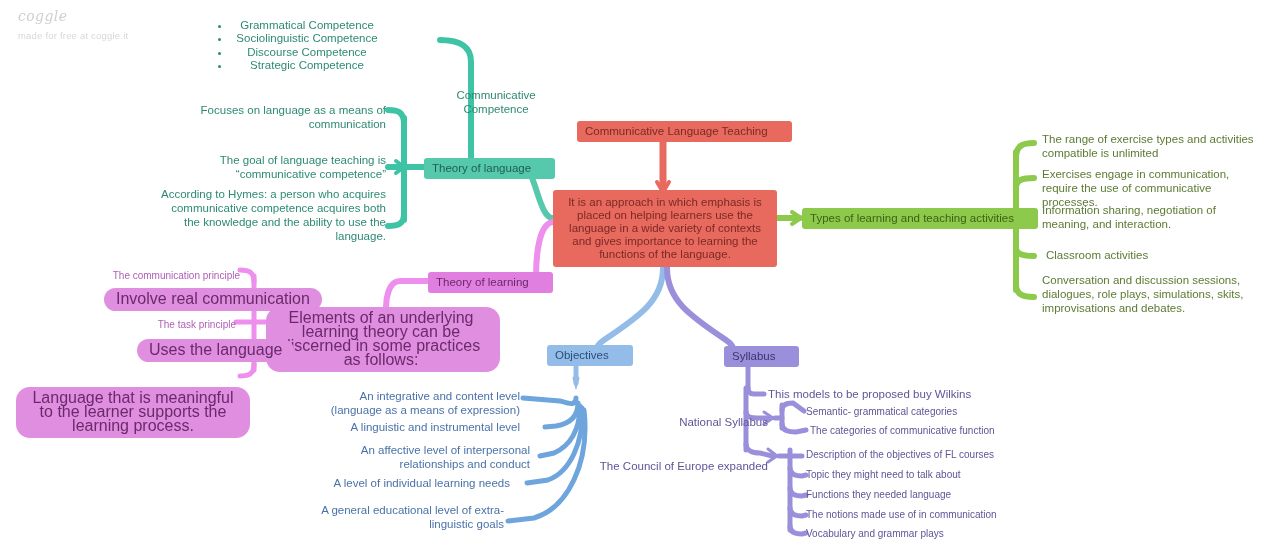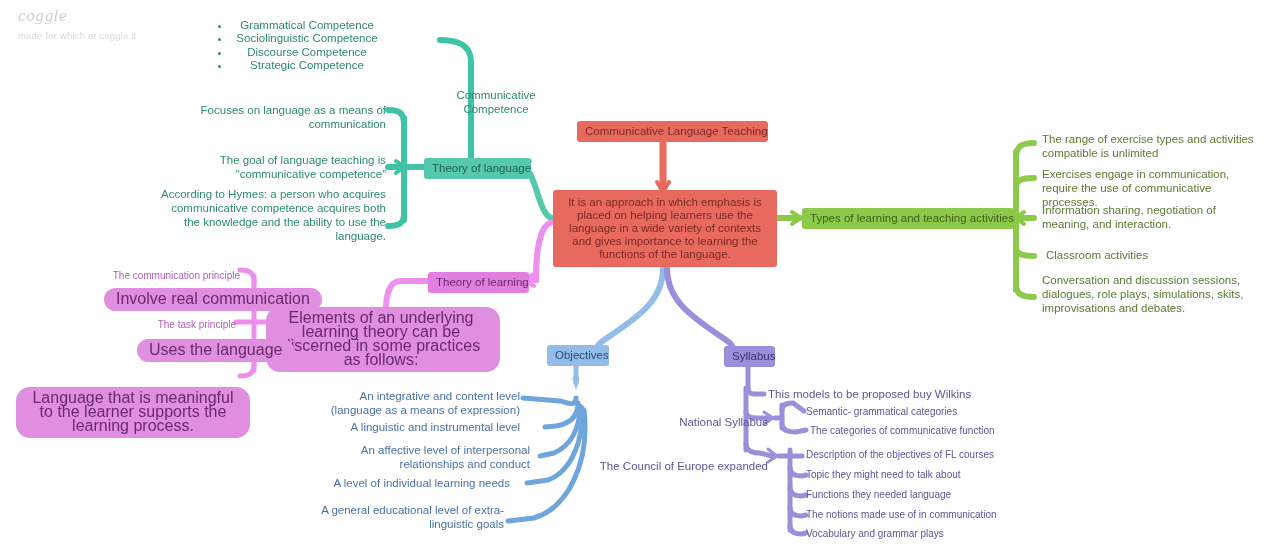--- a/index.html
+++ b/index.html
@@ -7,21 +7,21 @@
   body{
     width:1280px;height:560px;background:#ffffff;
     font-family:"Liberation Sans","DejaVu Sans",sans-serif;
     overflow:hidden;position:relative;
   }
   #canvas{position:absolute;inset:0;width:1280px;height:560px;}
   svg#wires{position:absolute;left:0;top:0;width:1280px;height:560px;pointer-events:none;}
 
   .node{position:absolute;box-sizing:border-box;}
   .chip{
-    padding:3px 0 4px 8px;border-radius:3px;font-size:11.5px;line-height:14px;
+    padding:3px 24px 4px 8px;border-radius:3px;font-size:11.5px;line-height:14px;
     white-space:nowrap;
   }
   .pill{
     padding:4px 12px 5px 12px;border-radius:14px;font-size:16px;line-height:14px;
   }
   .plain{font-size:11.5px;line-height:14px;}
   .small{font-size:10px;line-height:13px;}
 
   
   .c-red      {background:#e8695e;color:#7a2b25;}
@@ -126,21 +126,21 @@
       <path d="M790,456 L802,456" stroke="#9a8fdb" stroke-width="5"></path>
       <path d="M790,468 C790,474 795,476 802,476 L806,475" stroke="#9a8fdb" stroke-width="5"></path>
       <path d="M790,488 C790,494 795,496 802,496 L806,495" stroke="#9a8fdb" stroke-width="5"></path>
       <path d="M790,508 C790,514 795,516 802,516 L806,515" stroke="#9a8fdb" stroke-width="5"></path>
       <path d="M790,526 C790,532 795,534 802,534 L806,533" stroke="#9a8fdb" stroke-width="5"></path>
     </g>
   </svg>
 
   <div id="brand">
     <div class="brand-name">coggle</div>
-    <div class="brand-sub">made for which at coggle.it</div>
+    <div class="brand-sub">made for free at coggle.it</div>
   </div>
 
   <div class="node" style="left:577px;top:121px;">
     <div class="chip c-red">Communicative Language Teaching</div>
   </div>
 
   <div class="node" style="left:553px;top:190px;width:224px;">
     <div class="chip c-red center" style="white-space:normal;padding:6px 8px;line-height:13px;">It is an approach in which emphasis is placed on helping learners use the language in a wide variety of contexts and gives importance to learning the functions of the language.</div>
   </div>
 

